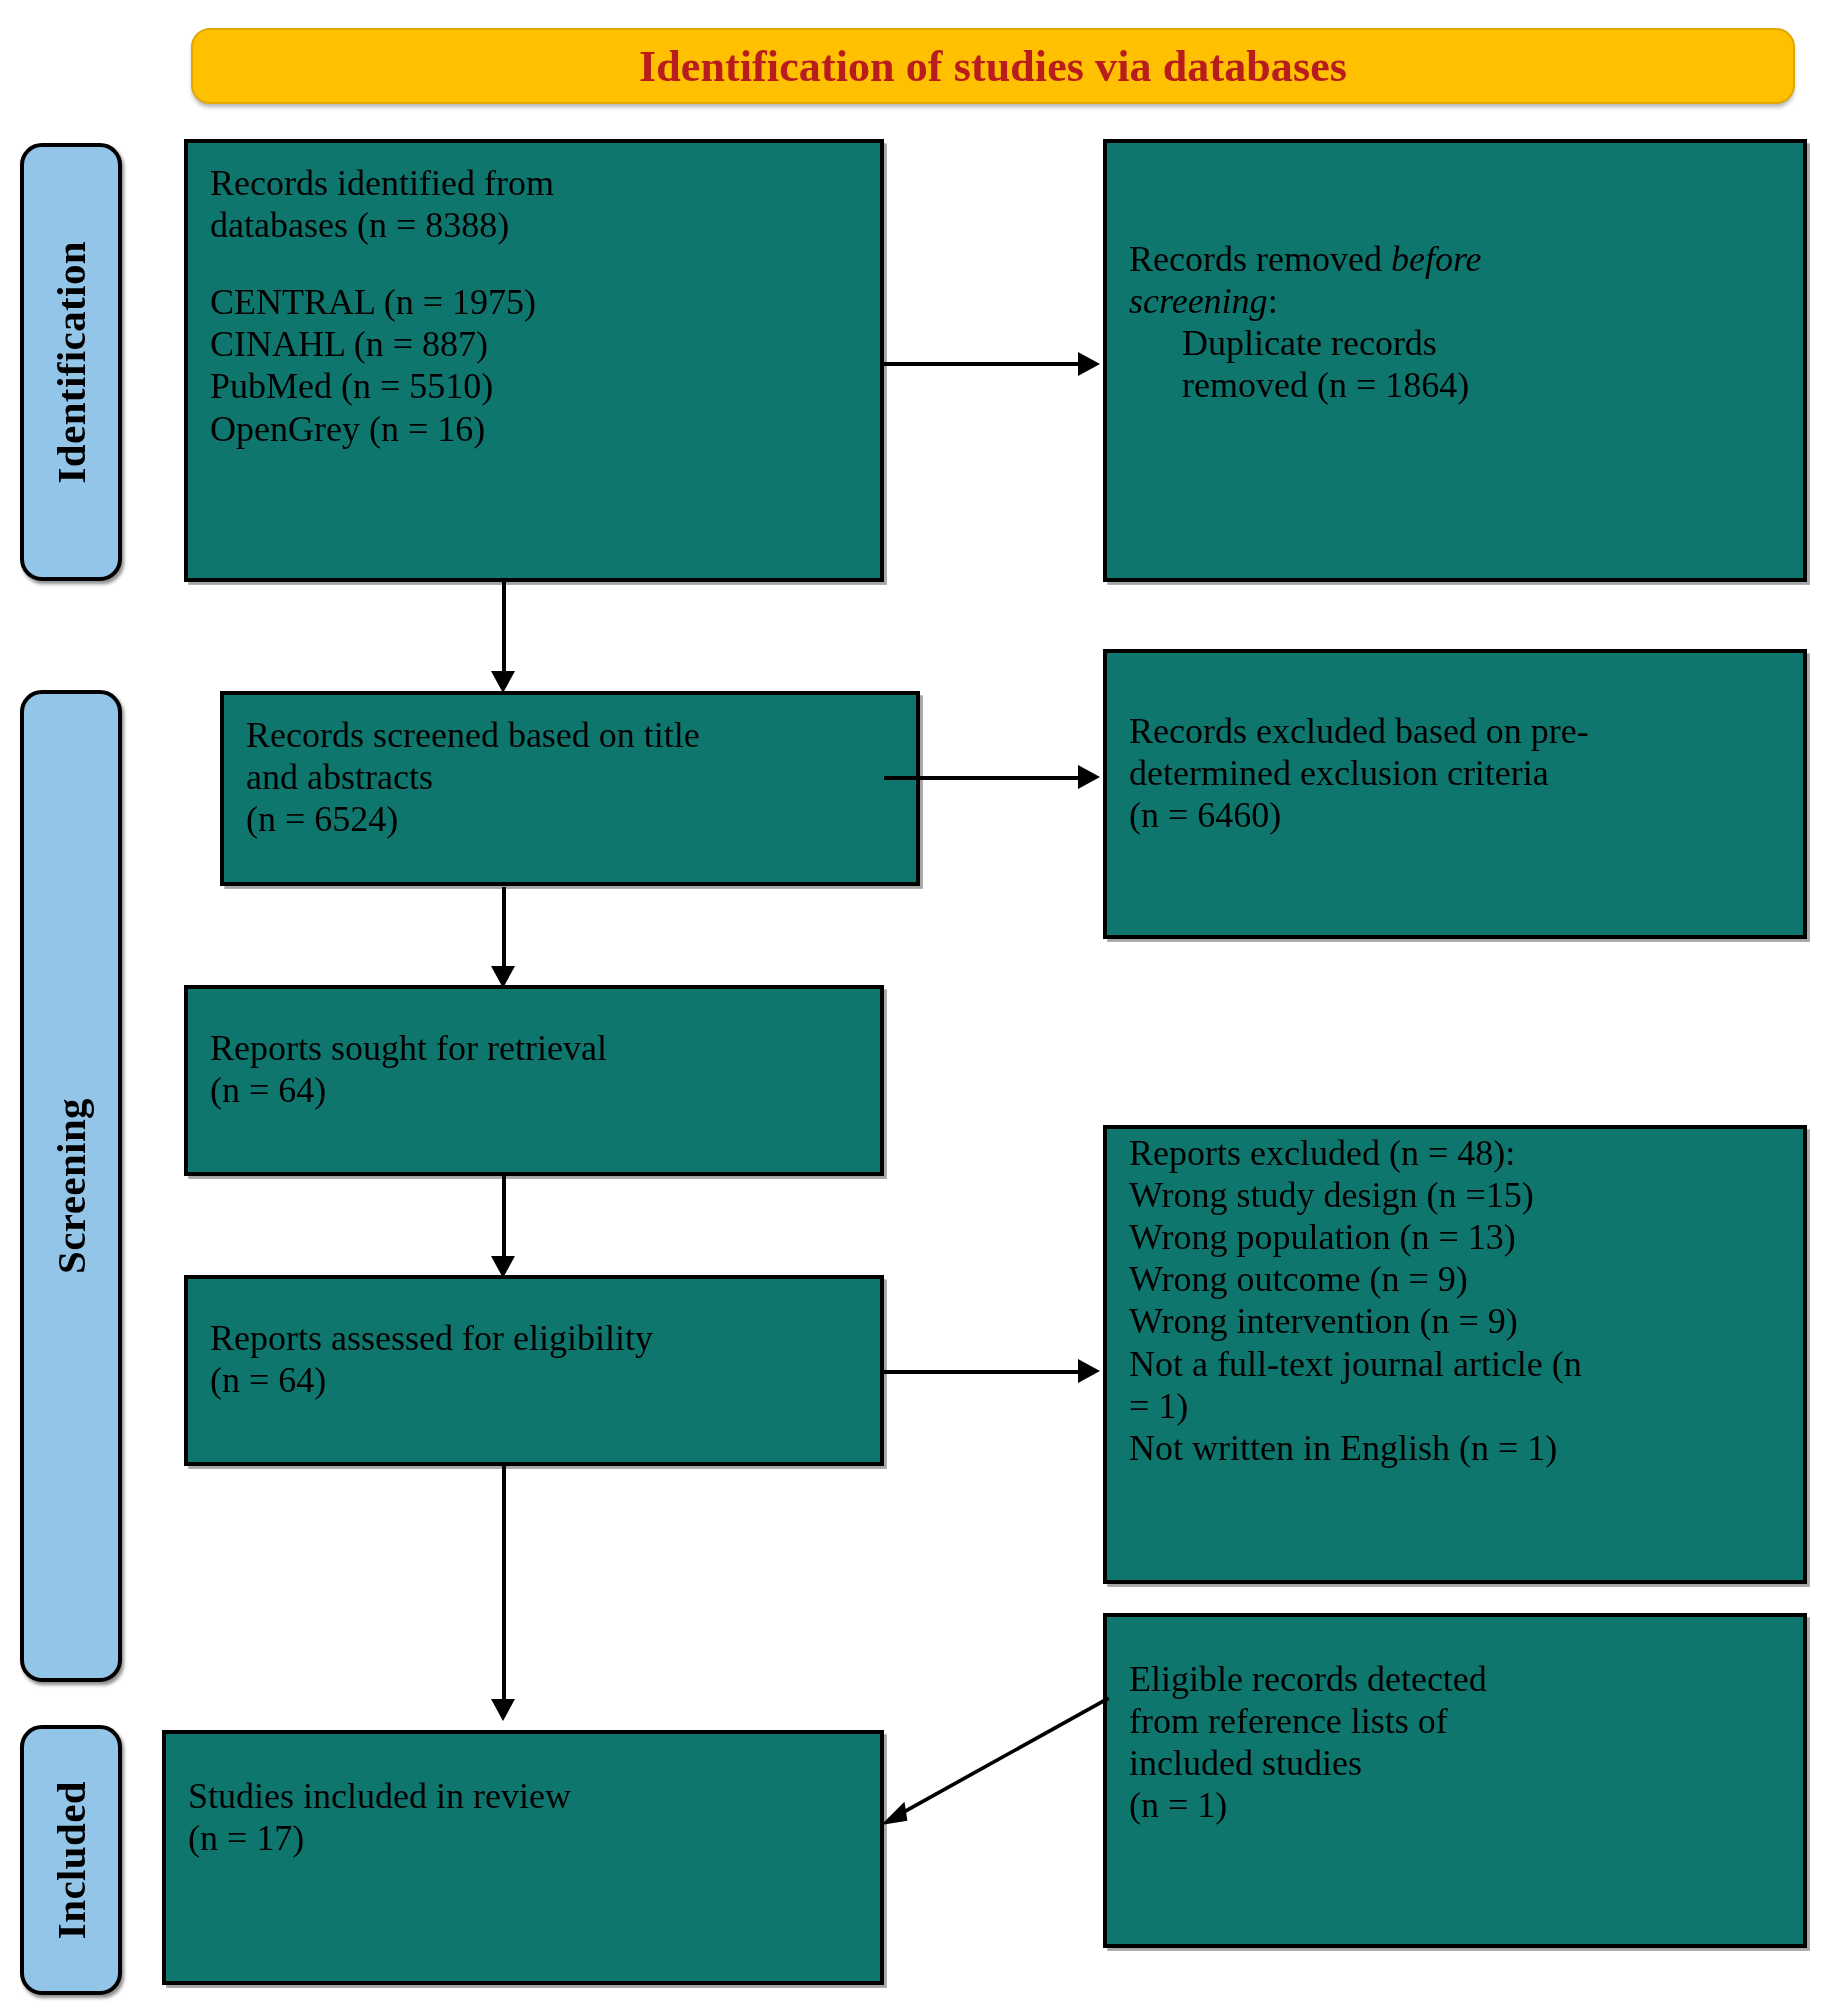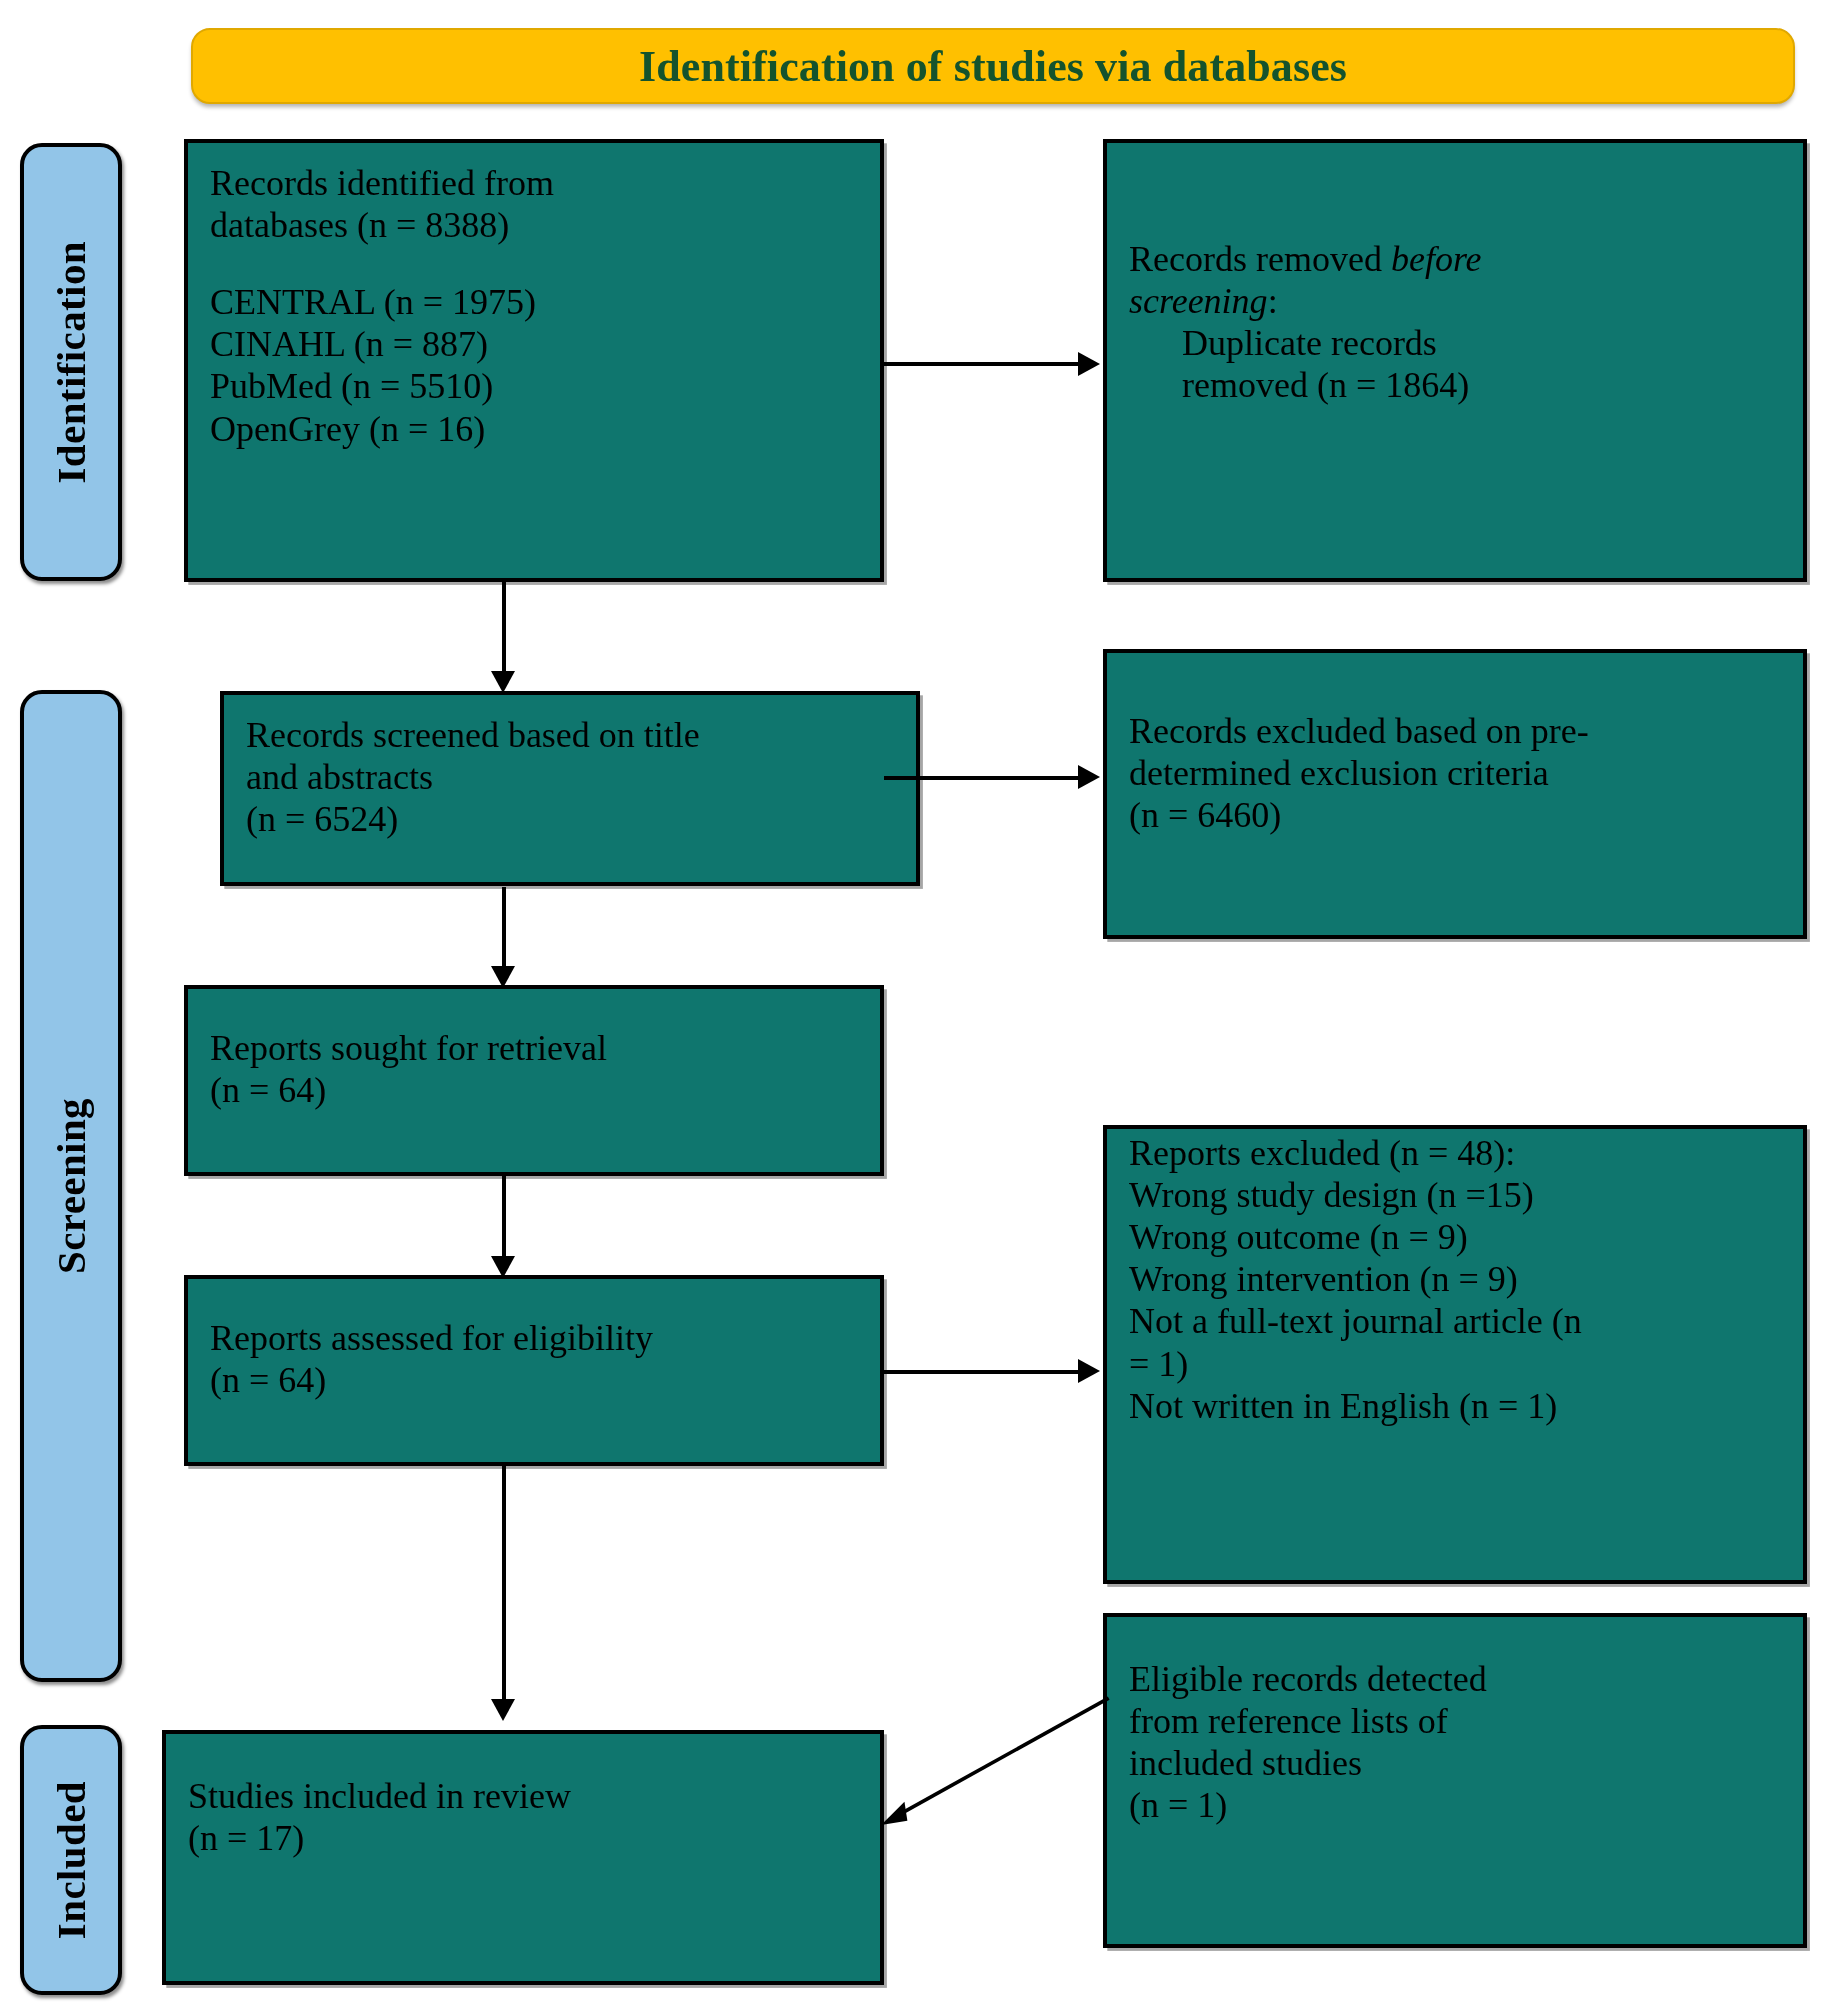--- a/index.html
+++ b/index.html
@@ -22,21 +22,21 @@
     border:2.2px solid #E0A800;
     border-radius:19px;
     box-shadow:0 4.4px 4.4px -1.5px rgba(0,0,0,0.30);
     display:flex;align-items:center;justify-content:center;
     box-sizing:border-box;
   }
   .banner-title{
     font-weight:bold;
     font-size:44px;
     letter-spacing:0.1px;
-    color:#14532d;
+    color:#b91c1c;
     text-align:center;
     white-space:nowrap;
   }
 
   
   .vlabel{
     position:absolute;
     background:#92C5E8;
     border:4.4px solid #000000;
     border-radius:22px;
@@ -174,20 +174,21 @@
     <div class="inner" style="padding-top:38px;">
       <p>Reports assessed for eligibility</p>
       <p>(n = 64)</p>
     </div>
   </div>
 
   <div class="box" style="left:1103px;top:1125px;width:704px;height:459px;">
     <div class="inner" style="padding-top:3px;">
       <p>Reports excluded (n = 48):</p>
       <p>Wrong study design (n =15)</p>
+      <p>Wrong population (n = 13)</p>
       <p>Wrong outcome (n = 9)</p>
       <p>Wrong intervention (n = 9)</p>
       <p>Not a full-text journal article (n</p>
       <p>= 1)</p>
       <p>Not written in English (n = 1)</p>
     </div>
   </div>
 
   <div class="hline" style="left:884px;top:1370px;width:197px;"></div>
   <div class="arrow-right" style="left:1078px;top:1359px;"></div>

